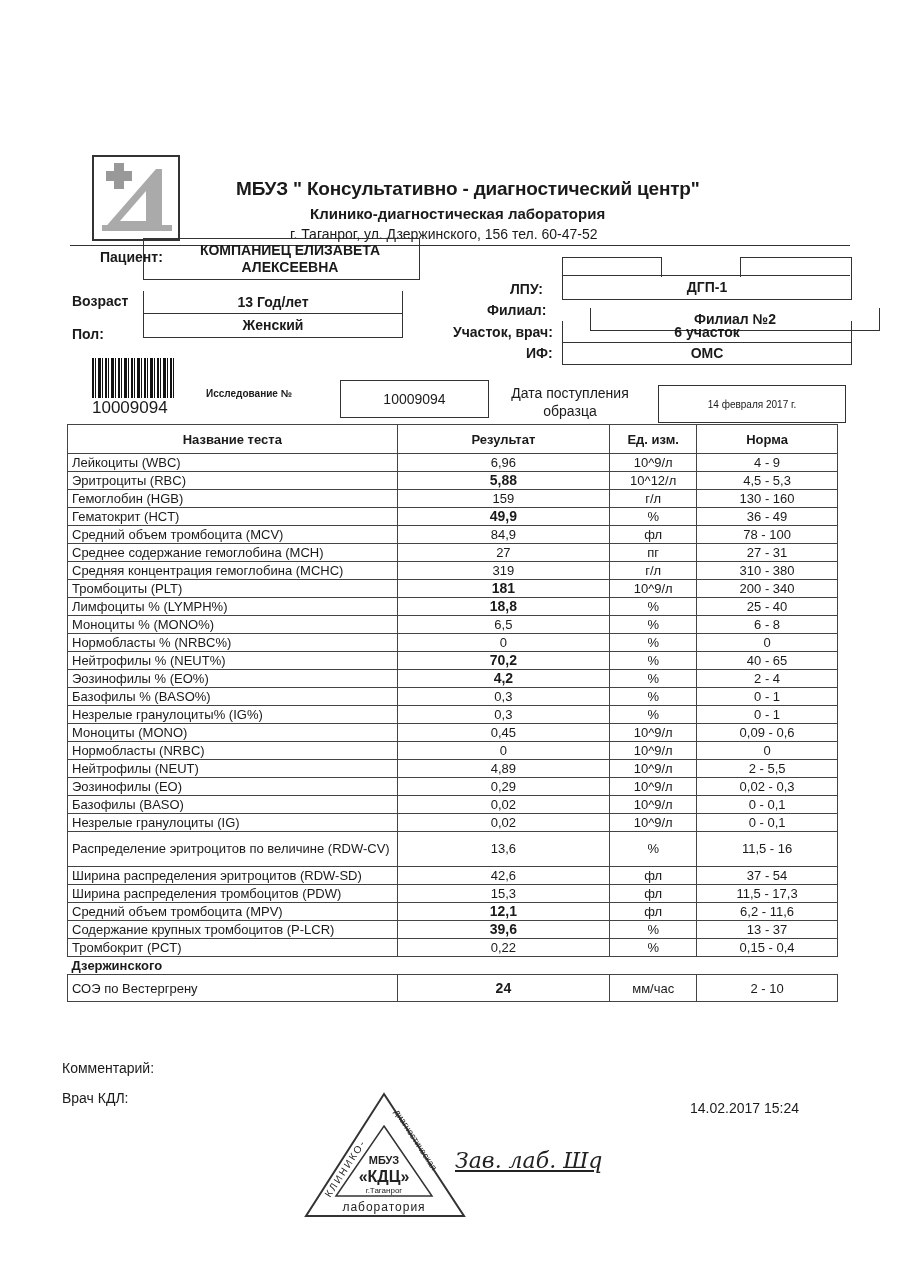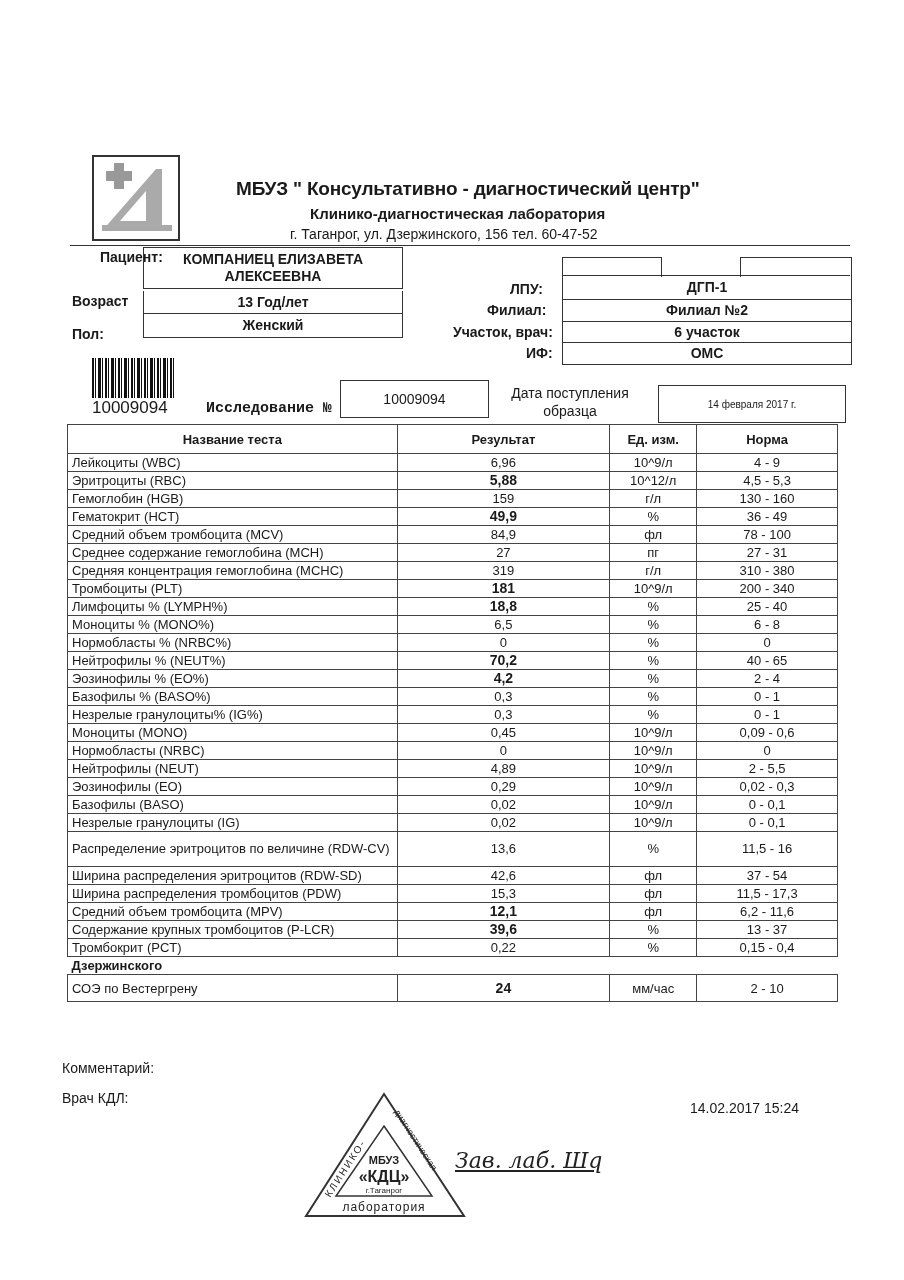--- a/index.html
+++ b/index.html
@@ -55,44 +55,44 @@
     <rect x="8" y="68" width="70" height="6" fill="#aaa"></rect>
   </svg>
 </div>
 
 <div class="abs org-title">МБУЗ " Консультативно - диагностический центр"</div>
 <div class="abs org-sub">Клинико-диагностическая лаборатория</div>
 <div class="abs org-addr">г. Таганрог, ул. Дзержинского, 156   тел. 60-47-52</div>
 <div class="abs hr-top"></div>
 
 <div class="abs lbl" style="left:72px;top:249px;padding-left:28px;">Пациент:</div>
-<div class="pf pf-first pfl" style="top:247px;height:40px;flex-direction:column;line-height:17px;">
+<div class="pf pf-first pfl" style="top:238px;height:40px;flex-direction:column;line-height:17px;padding-left:17px;">
   <span>КОМПАНИЕЦ ЕЛИЗАВЕТА</span>
   <span>АЛЕКСЕЕВНА</span>
 </div>
 <div class="abs lbl" style="left:72px;top:293px;">Возраст</div>
 <div class="pf pfl" style="top:291px;height:22px;">13 Год/лет</div>
 <div class="abs lbl" style="left:72px;top:326px;">Пол:</div>
 <div class="pf pfl" style="top:313px;height:24px;">Женский</div>
 
 <div class="abs" style="left:562px;top:257px;width:98px;height:19px;border:1px solid #333;border-bottom:none;"></div>
 <div class="abs" style="left:740px;top:257px;width:110px;height:19px;border:1px solid #333;border-bottom:none;"></div>
 <div class="abs" style="left:562px;top:275px;width:288px;border-top:1px solid #333;"></div>
 <div class="abs lbl" style="left:510px;top:281px;">ЛПУ:</div>
 <div class="rf" style="top:275px;height:24px;">ДГП-1</div>
 <div class="abs lbl" style="left:487px;top:302px;">Филиал:</div>
-<div class="rf" style="top:299px;height:22px;">Филиал №2</div>
+<div class="rf" style="top:308px;height:22px;margin-left:28px;">Филиал №2</div>
 <div class="abs lbl" style="left:453px;top:324px;">Участок, врач:</div>
 <div class="rf" style="top:321px;height:21px;">6 участок</div>
 <div class="abs lbl" style="left:526px;top:345px;">ИФ:</div>
 <div class="rf" style="top:342px;height:22px;">ОМС</div>
 
 <div class="abs barcode"></div>
 <div class="abs barcode-num">10009094</div>
-<div class="abs lbl" style="left:206px;top:400px;font-size:15px;font-family:Liberation Mono, monospace;">Исследование №</div>
+<div class="abs lbl" style="left:206px;top:388px;font-size:10px;">Исследование №</div>
 <div class="abs box" style="left:340px;top:380px;width:149px;height:38px;font-weight:normal;font-size:14px;">10009094</div>
 <div class="abs" style="left:505px;top:384px;width:130px;text-align:center;font-size:14px;line-height:18px;">
   <div>Дата поступления</div>
   <div>образца</div>
 </div>
 <div class="abs box" style="left:658px;top:385px;width:188px;height:38px;font-weight:normal;font-size:10px;">14 февраля 2017 г.</div>
 
 <table class="res">
   <colgroup>
     <col style="width:330px">

